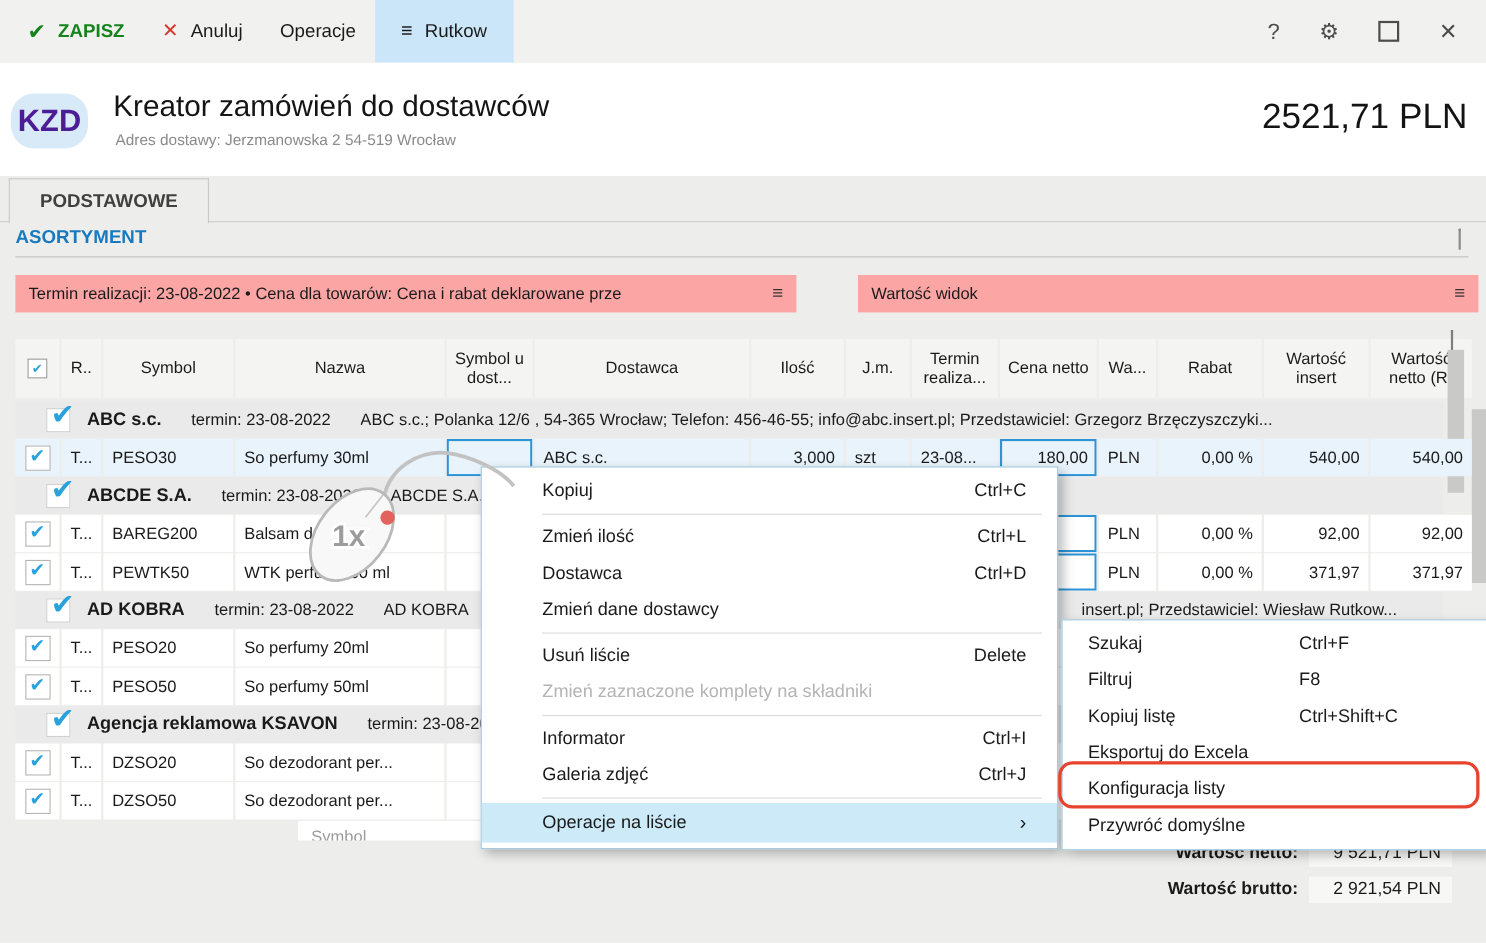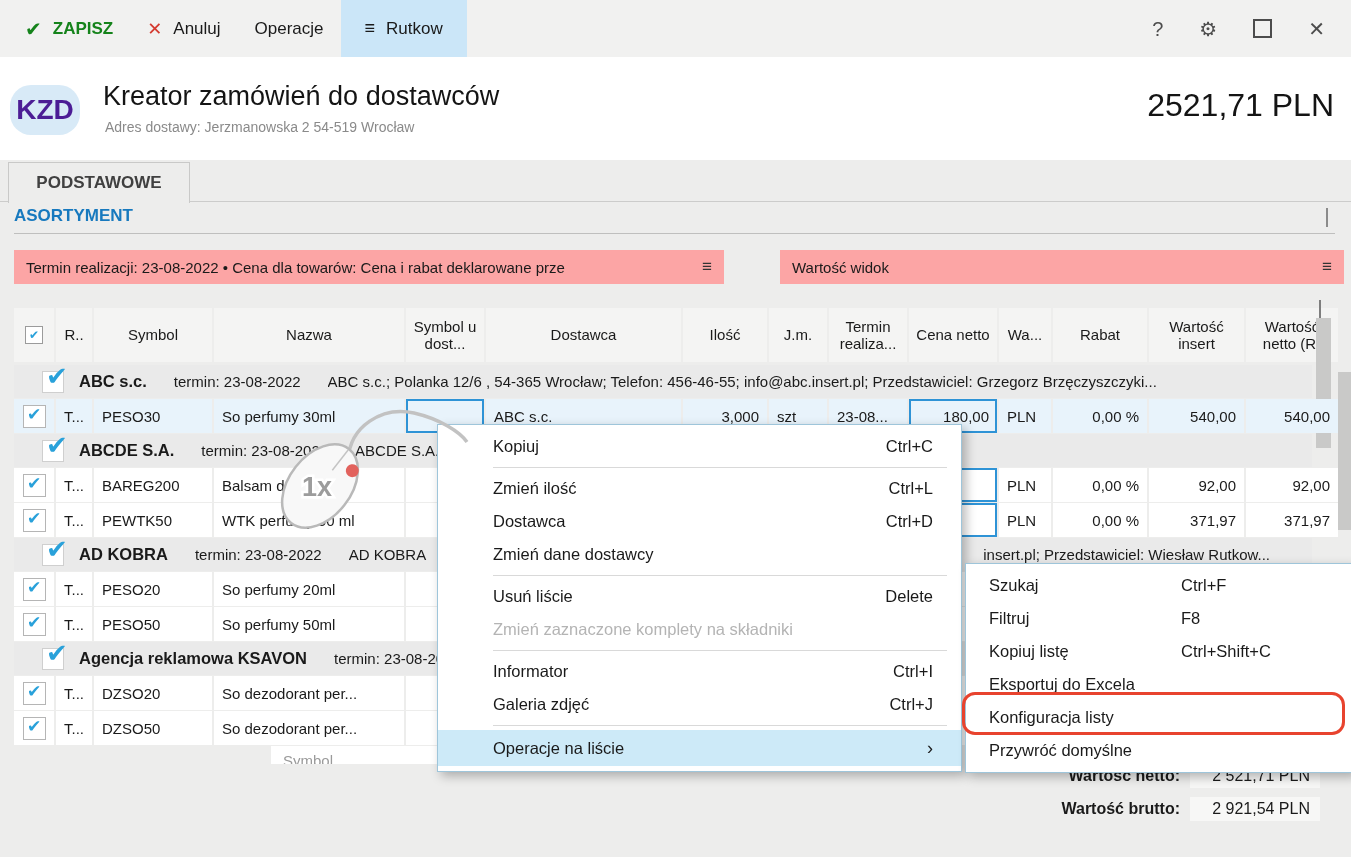--- a/index.html
+++ b/index.html
@@ -375,21 +375,21 @@
   </div>
 </div>
 
   <div class="sb-arrow"><span class="chev"></span></div>
   <div class="sb-thumb1"></div>
   <div class="sb-thumb2"></div>
 
   <div class="totals">
     <div class="trow">
       <span class="tlabel">Wartość netto:</span>
-      <span class="tval">2 521,71 PLN</span>
+      <span class="tval">9 521,71 PLN</span>
     </div>
     <div class="trow">
       <span class="tlabel">Wartość brutto:</span>
       <span class="tval">2 921,54 PLN</span>
     </div>
   </div>
 
   <div class="menu menu-ctx" id="ctx">
       <div class="mi">
         <span>Kopiuj</span>

